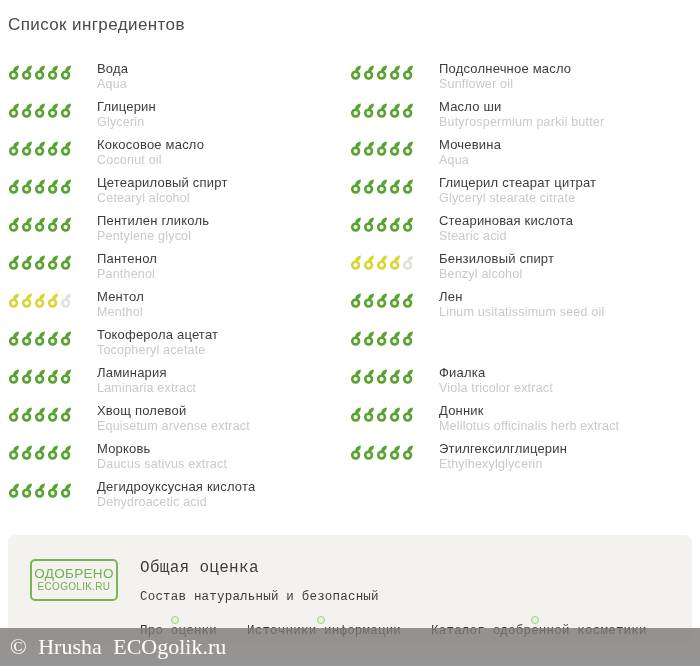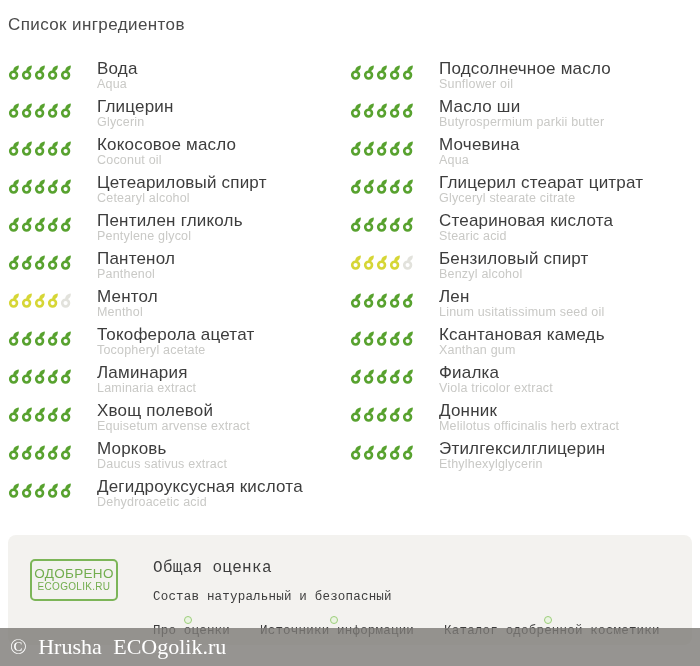--- a/index.html
+++ b/index.html
@@ -12,26 +12,26 @@
     margin:15px 0 0 8px; font-size:17px; line-height:20px;
     color:#4a4a4a; font-weight:500; letter-spacing:0.4px;
   }
   .grid { display:flex; margin:27px 0 0 8px; }
   .col { width:342px; }
   .row { display:flex; height:30px; margin-bottom:8px; align-items:flex-start; }
   .icons { width:89px; display:flex; gap:1px; padding-top:3px; flex:0 0 89px; }
   .ricon { width:12px; height:15px; display:inline-block; }
   .ricon svg { display:block; }
   .txt { padding-top:0; }
-  .nm { font-size:17px; line-height:14px; color:#3d3d3d; font-weight:500; letter-spacing:0.2px; }
+  .nm { font-size:13px; line-height:14px; color:#3d3d3d; font-weight:500; letter-spacing:0.2px; }
   .lt { font-size:12.5px; line-height:14px; color:#c9c9c6; margin-top:1px; letter-spacing:0.2px; }
   .summary-panel {
     margin:17px 8px 0 8px; width:684px; height:110px;
     background:#f3f2ef; border-radius:8px;
-    display:flex; padding:24px 0 0 22px;gap:13px;
+    display:flex; padding:24px 0 0 22px;
   }
   .badge {
     width:88px; height:42px; border:2px solid #7cb558; border-radius:5px;
     color:#72ad4e; text-align:center; padding-top:5px; flex:0 0 88px;
   }
   .badge-l1 { font-size:13.5px; line-height:15px; font-weight:500; letter-spacing:0.3px; }
   .badge-l2 { font-size:10px; line-height:12px; font-weight:500; letter-spacing:0.3px; }
   .summary-body { margin-left:22px;font-family:Liberation Mono, monospace; }
   .summary-heading { font-size:16px; color:#3d3d3d; font-weight:500; letter-spacing:0.3px; }
   .summary-verdict { font-size:12.5px; color:#3d3d3d; margin-top:13px; letter-spacing:0.2px; }
@@ -809,24 +809,20 @@
                 <path d="M5.3,6.7 C4.7,3.4 7.0,0.9 10.8,0.4 C11.1,3.9 8.9,6.4 5.6,6.8 Z" fill="#58a22f"></path>
               </svg>
             </span>
             <span class="ricon">
               <svg width="12" height="15" viewBox="0 0 12 15" xmlns="http://www.w3.org/2000/svg">
                 <circle cx="5.6" cy="10.1" r="3.4" fill="none" stroke="#58a22f" stroke-width="2.6"></circle>
                 <path d="M5.3,6.7 C4.7,3.4 7.0,0.9 10.8,0.4 C11.1,3.9 8.9,6.4 5.6,6.8 Z" fill="#58a22f"></path>
               </svg>
             </span>
           </div>
-          <div class="txt">
-            <div class="nm">Ксантановая камедь</div>
-            <div class="lt">Xanthan gum</div>
-          </div>
         </div>
         <div class="row">
           <div class="icons">
             <span class="ricon">
               <svg width="12" height="15" viewBox="0 0 12 15" xmlns="http://www.w3.org/2000/svg">
                 <circle cx="5.6" cy="10.1" r="3.4" fill="none" stroke="#58a22f" stroke-width="2.6"></circle>
                 <path d="M5.3,6.7 C4.7,3.4 7.0,0.9 10.8,0.4 C11.1,3.9 8.9,6.4 5.6,6.8 Z" fill="#58a22f"></path>
               </svg>
             </span>
             <span class="ricon">

